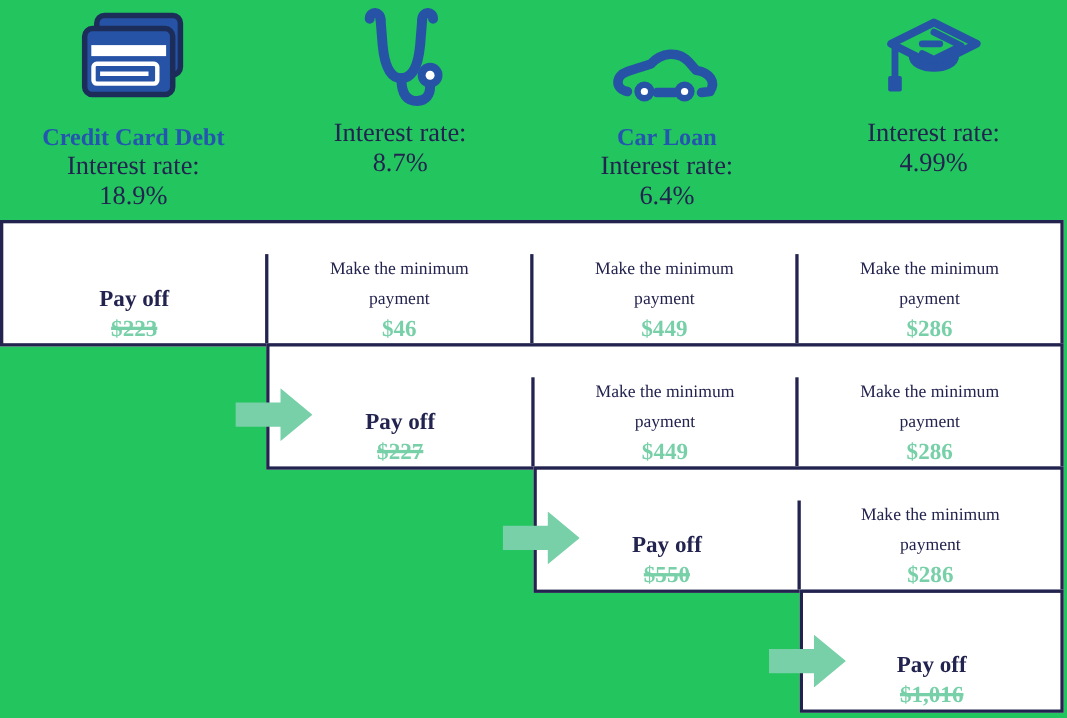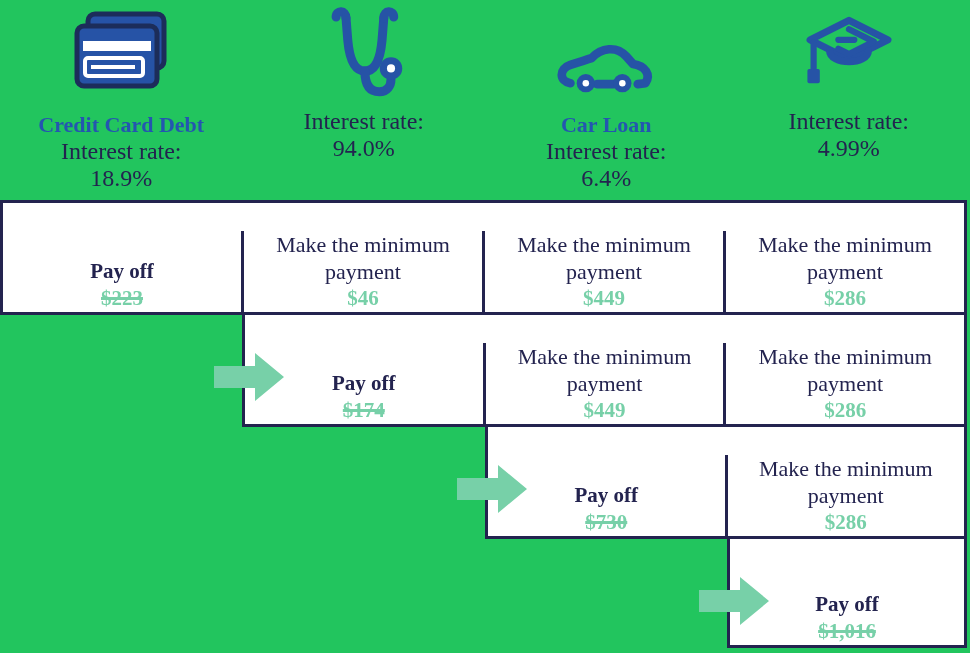--- a/index.html
+++ b/index.html
@@ -25,21 +25,21 @@
   .row{position:absolute;display:flex;border:3px solid var(--navy);background:#fff;align-items:flex-end;}
   .row1{top:200px;left:0px;width:967px;height:115px;}
   .row2{top:312px;left:242px;width:725px;height:115px;}
   .row3{top:424px;left:485px;width:482px;height:115px;}
   .row4{top:536px;left:727px;width:240px;height:112px;}
   .cell{flex:1;display:flex;flex-direction:column;align-items:center;justify-content:center;text-align:center;}
   .cell + .cell{border-left:3px solid var(--navy);}
   .payoff-title{font-size:21px;font-weight:bold;color:var(--navy);line-height:27px;}
   .amount{font-size:21px;font-weight:bold;color:var(--green);line-height:27px;}
   .strike{text-decoration:line-through;text-decoration-thickness:3px;}
-  .min-line{font-size:22px;color:var(--navy);line-height:27px;}
+  .min-line{font-size:16px;color:var(--navy);line-height:27px;}
   
   .arrow{position:absolute;left:-31px;top:38px;width:70px;height:48px;z-index:3;}
   .arrow polygon{fill:var(--green);}
   
   .card{fill:var(--blue);stroke:var(--icon_outline);stroke-width:5;}
   .stk{fill:none;stroke:var(--blue);stroke-width:10;stroke-linecap:round;}
   .stk2{fill:none;stroke:var(--blue);stroke-width:9;stroke-linecap:round;stroke-linejoin:round;}
   .stk3{fill:none;stroke:var(--blue);stroke-width:8;stroke-linejoin:round;stroke-linecap:round;}
   .stk3i{fill:none;stroke:var(--blue);stroke-width:7;stroke-linejoin:round;stroke-linecap:round;}
   .fl{fill:var(--blue);}
@@ -71,21 +71,21 @@
         <svg width="90" height="100" viewBox="0 0 100 110">
           <path class="stk" d="M30,15 C30,6 19,6 19,14"></path>
           <path class="stk" d="M30,15 L32,40 C34,62 40,74 51,74 C62,74 68,62 70,40 L72,15"></path>
           <path class="stk" d="M72,15 C72,6 83,6 83,14"></path>
           <path class="stk" d="M51,74 C51,89 56,97 67,97 C76,97 80,90 80,83"></path>
           <circle class="fl" cx="80" cy="71" r="12.5"></circle>
           <circle cx="80" cy="71" r="4.5" fill="#ffffff"></circle>
         </svg>
       </div>
       <div class="col-interest">Interest rate:</div>
-      <div class="col-rate">94.0%</div>
+      <div class="col-rate">8.7%</div>
     </div>
 
     <div class="hcol">
       <div class="icon-box">
         <svg width="100" height="60" viewBox="0 0 104 62" style="margin-top:18px">
           <path class="stk2" d="M15,52 C3,50 3,37 15,33 C24,30 31,28 37,26 C47,15 63,13 73,24 L80,32 C93,34 99,43 93,52 L85,53"></path>
           <path class="stk2" d="M60,53 L43,53"></path>
           <circle class="fl" cx="31" cy="52" r="9.5"></circle>
           <circle cx="31" cy="52" r="3.4" fill="#ffffff"></circle>
           <circle class="fl" cx="69" cy="52" r="9.5"></circle>
@@ -134,41 +134,41 @@
       <div class="amount">$286</div>
     </div>
   </div>
 
   <div class="row row2">
     <svg class="arrow" viewBox="0 0 70 48">
       <polygon points="0,13 41,13 41,0 70,24 41,48 41,35 0,35"></polygon>
     </svg>
     <div class="cell">
       <div class="payoff-title">Pay off</div>
-      <div class="amount strike">$174</div>
+      <div class="amount strike">$227</div>
     </div>
     <div class="cell">
       <div class="min-line">Make the minimum</div>
       <div class="min-line">payment</div>
       <div class="amount">$449</div>
     </div>
     <div class="cell">
       <div class="min-line">Make the minimum</div>
       <div class="min-line">payment</div>
       <div class="amount">$286</div>
     </div>
   </div>
 
   <div class="row row3">
     <svg class="arrow" viewBox="0 0 70 48">
       <polygon points="0,13 41,13 41,0 70,24 41,48 41,35 0,35"></polygon>
     </svg>
     <div class="cell">
       <div class="payoff-title">Pay off</div>
-      <div class="amount strike">$730</div>
+      <div class="amount strike">$550</div>
     </div>
     <div class="cell">
       <div class="min-line">Make the minimum</div>
       <div class="min-line">payment</div>
       <div class="amount">$286</div>
     </div>
   </div>
 
   <div class="row row4">
     <svg class="arrow" viewBox="0 0 70 48">

